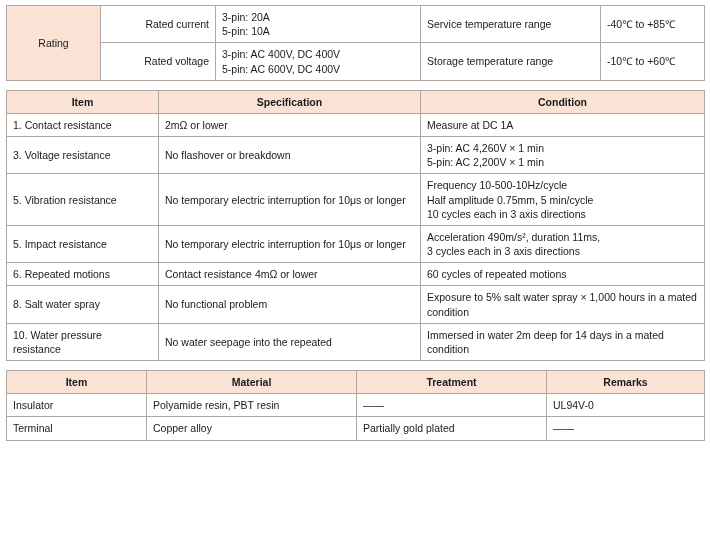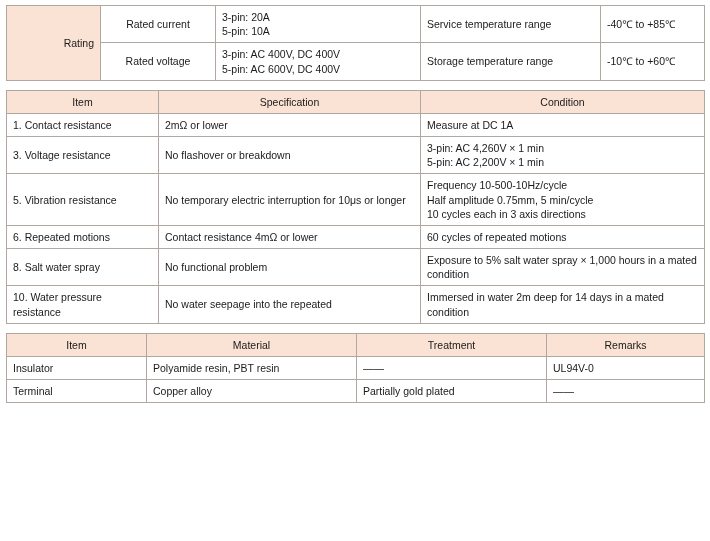--- a/index.html
+++ b/index.html
@@ -31,30 +31,30 @@
     border: 1px solid #b0a8a0;
     padding: 4px 6px;
     vertical-align: middle;
     font-weight: normal;
     text-align: left;
     line-height: 1.35;
   }
   .hdr {
     background: #fae3d5;
     text-align: center;
-    font-weight: normal;
+    font-weight: bold;
     margin-top: 31px;
   }
   .ctr { text-align: left; }
   .rating-label {
     background: #fae3d5;
-    text-align: right;
+    text-align: center;
   }
   .sub-label {
-    text-align: center;
+    text-align: right;
   }
   .gap { height: 9px; }
 </style>
 </head>
 <body>
 
 <div class="page">
 
   <table>
     <colgroup>
@@ -106,20 +106,25 @@
         <td>3. Voltage resistance</td>
         <td class="pre">No flashover or breakdown</td>
         <td class="pre">3-pin: AC 4,260V × 1 min<br>5-pin: AC 2,200V × 1 min</td>
       </tr>
       <tr>
         <td>5. Vibration resistance</td>
         <td class="pre">No temporary electric interruption for 10μs or longer</td>
         <td class="pre">Frequency 10-500-10Hz/cycle<br>Half amplitude 0.75mm, 5 min/cycle<br>10 cycles each in 3 axis directions</td>
       </tr>
       <tr>
+        <td>5. Impact resistance</td>
+        <td class="pre">No temporary electric interruption for 10μs or longer</td>
+        <td class="pre">Acceleration 490m/s², duration 11ms,<br>3 cycles each in 3 axis directions</td>
+      </tr>
+      <tr>
         <td>6. Repeated motions</td>
         <td class="pre">Contact resistance 4mΩ or lower</td>
         <td class="pre">60 cycles of repeated motions</td>
       </tr>
       <tr>
         <td>8. Salt water spray</td>
         <td class="pre">No functional problem</td>
         <td class="pre">Exposure to 5% salt water spray × 1,000 hours in a mated condition</td>
       </tr>
       <tr>

